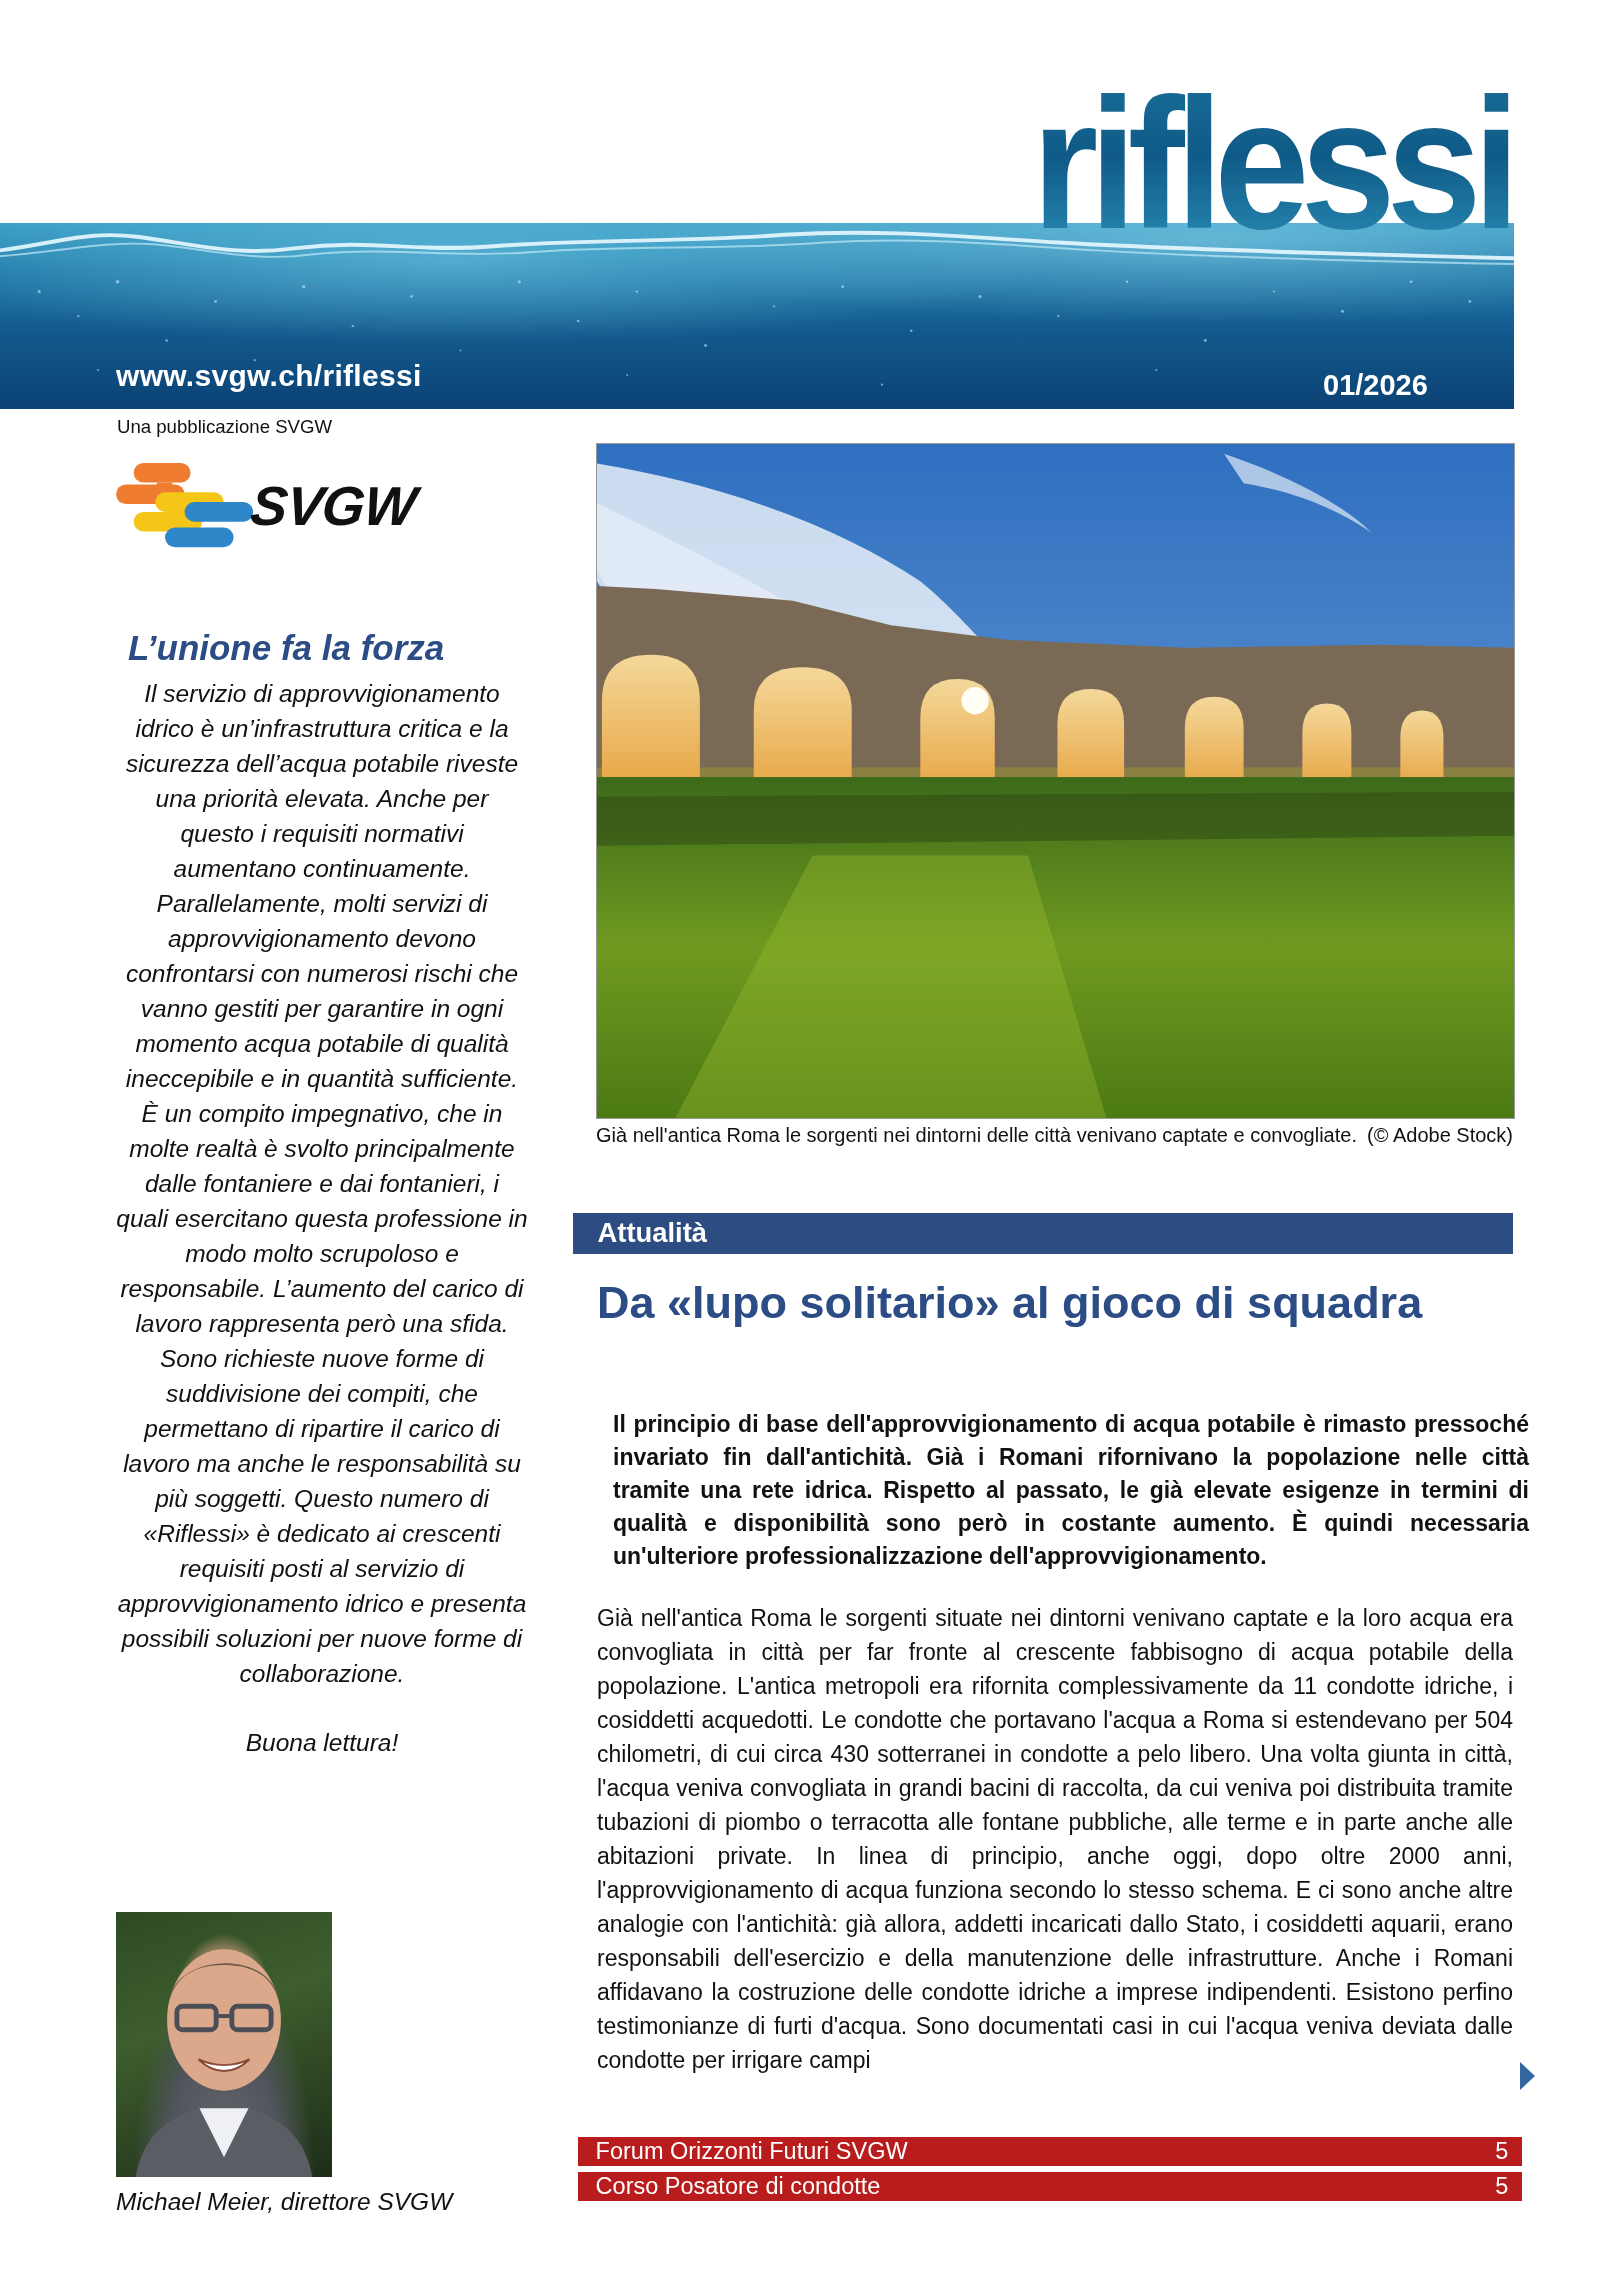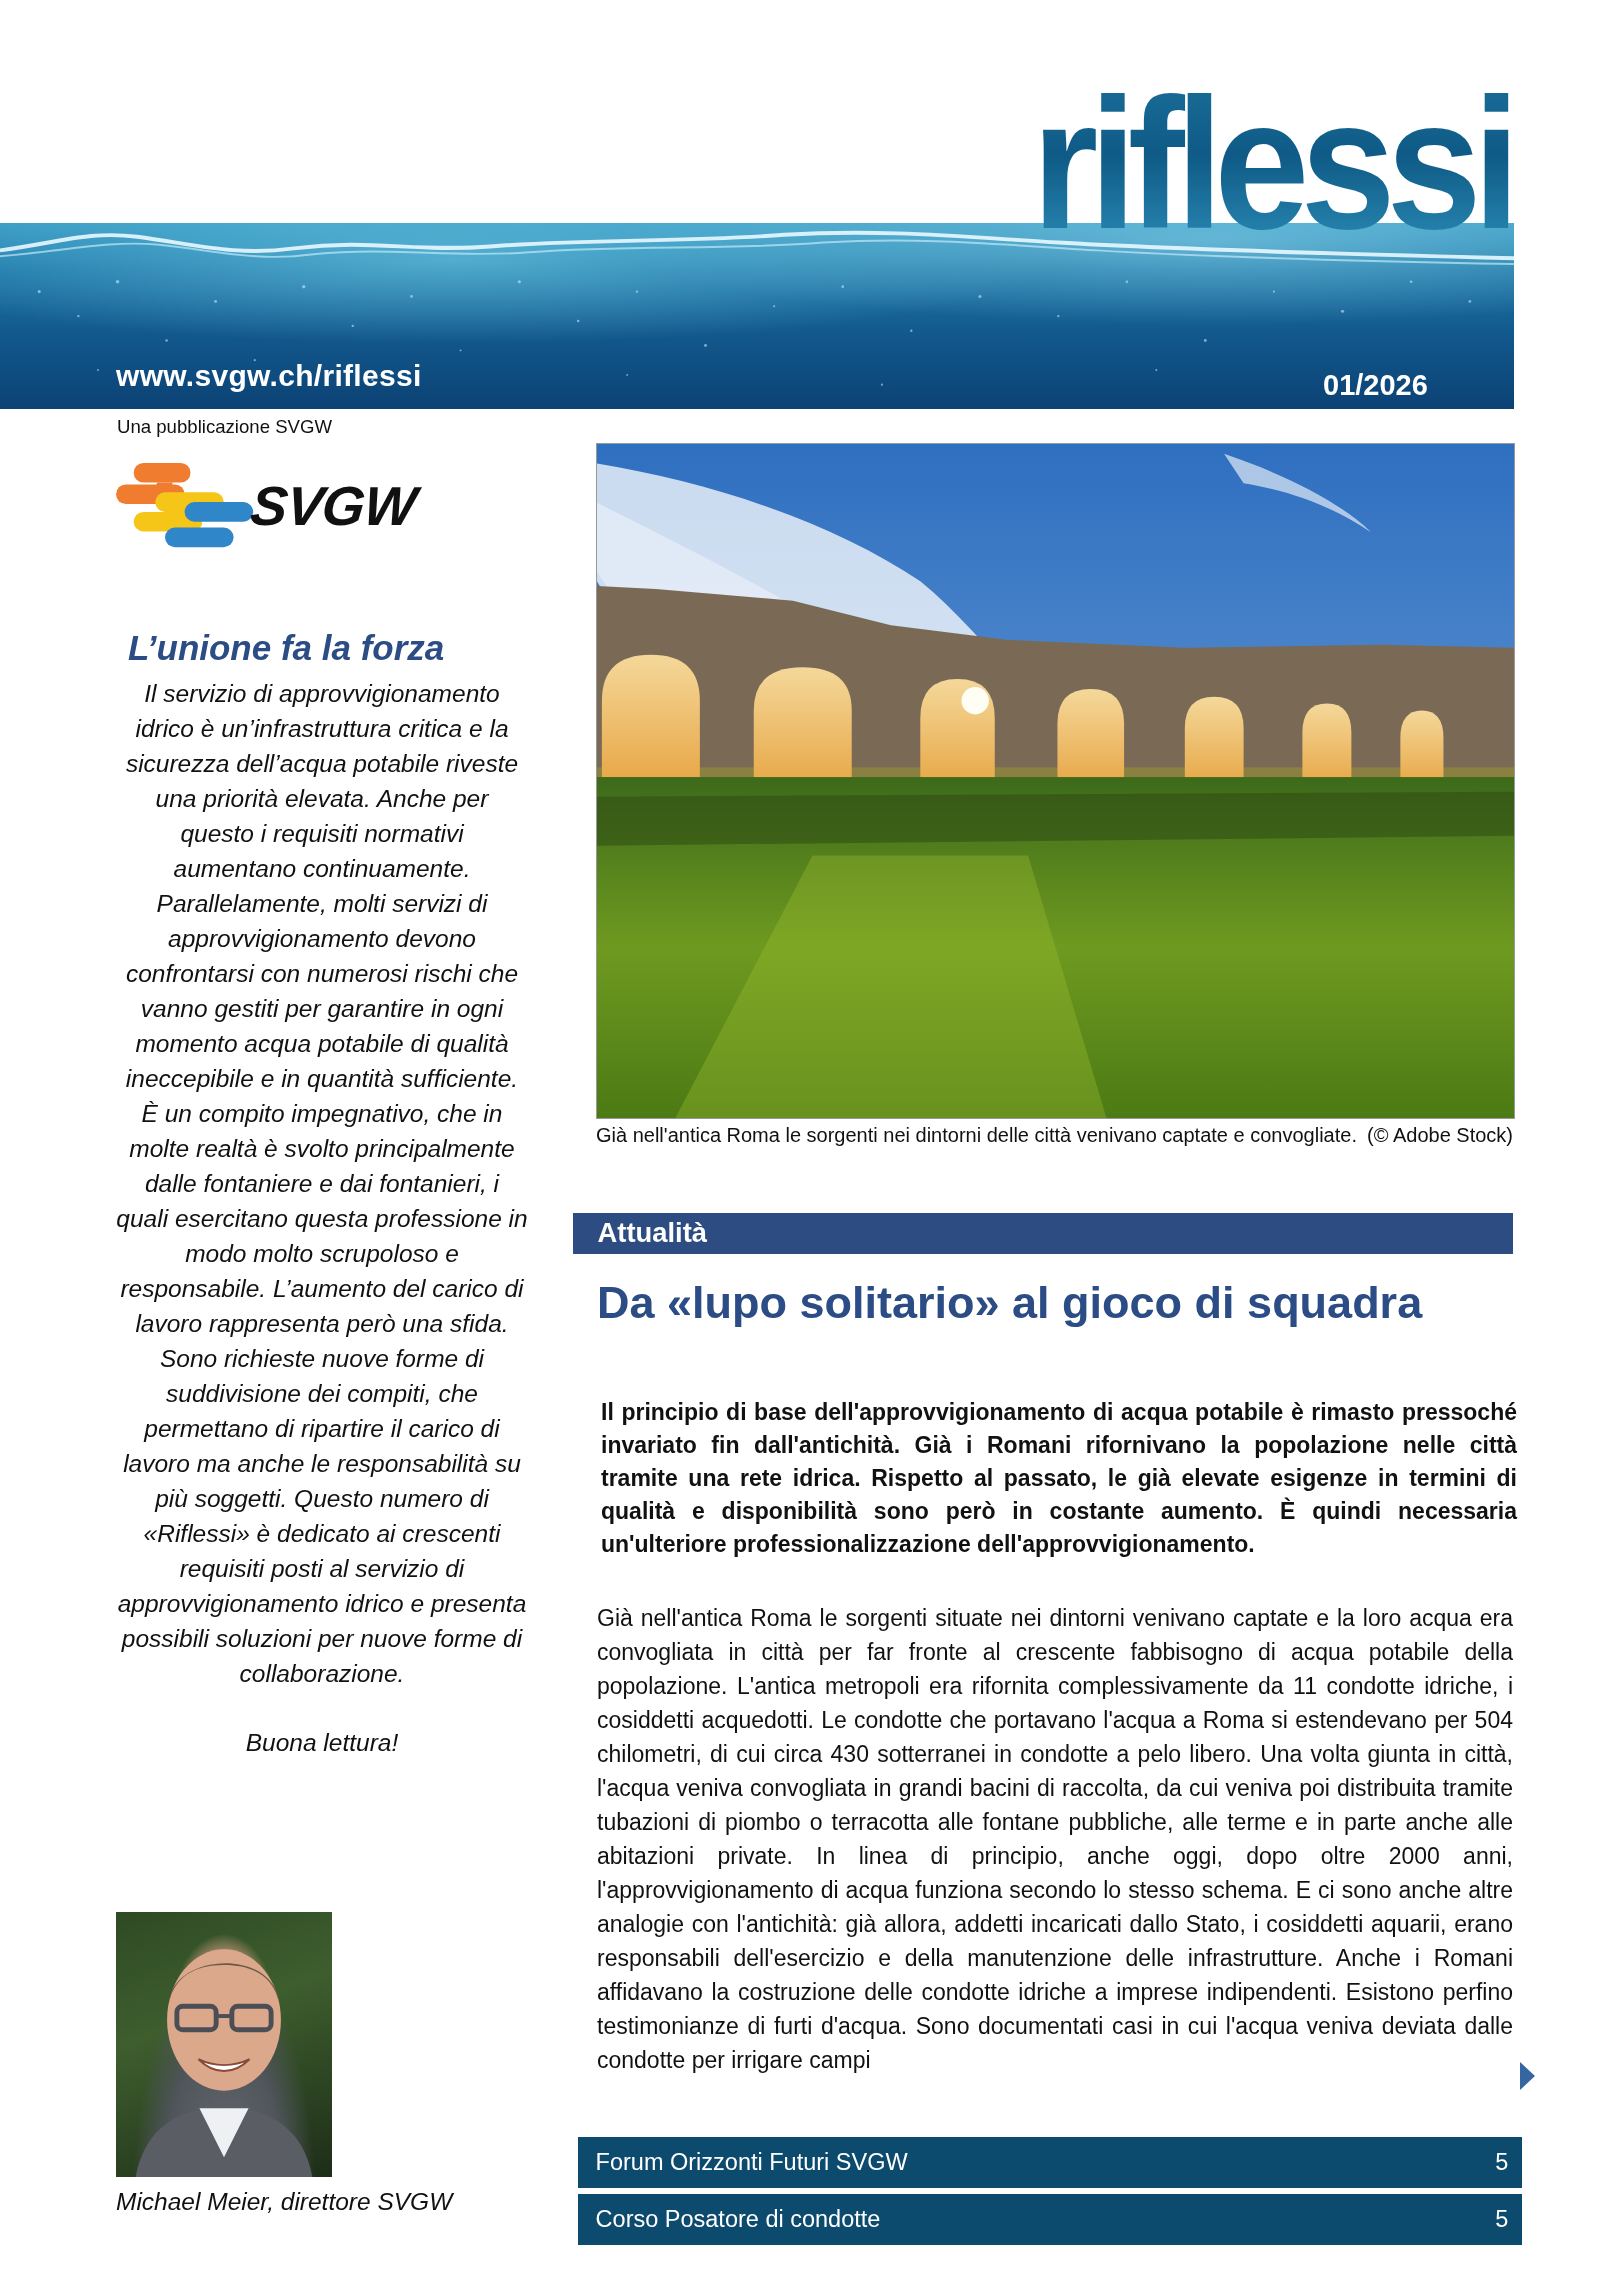--- a/index.html
+++ b/index.html
@@ -38,27 +38,27 @@
 
   
   .photo { position:absolute; left:596px; top:443px; width:917px; height:674px; overflow:hidden; border:1px solid #999; }
   .photo svg { display:block; width:100%; height:100%; }
   .photo-caption { position:absolute; left:596px; top:1124px; width:917px; font-size:20px; color:#111; display:flex; justify-content:space-between; }
 
   .section-bar { position:absolute; left:573px; top:1213px; width:940px; height:41px; background:#2d4c82; }
   .section-bar span { position:absolute; left:24.5px; top:3.9px; font-size:27.4px; font-weight:bold; color:#ffffff; }
 
   .headline { position:absolute; left:597px; top:1276px; width:912px; font-size:45px; line-height:53px; font-weight:bold; color:#2b4c84; margin:0; }
-  .lead { position:absolute; left:597px; top:1392px; width:916px; font-size:23px; line-height:33px; font-weight:bold; color:#111; text-align:justify; margin:4px; }
+  .lead { position:absolute; left:597px; top:1392px; width:916px; font-size:23px; line-height:33px; font-weight:bold; color:#111; text-align:justify; margin:16px; }
   .body-text { position:absolute; left:597px; top:1601px; width:916px; font-size:23px; line-height:34px; color:#111; text-align:justify; margin:0; }
 
   .next-arrow { position:absolute; left:1520px; top:2062px; width:0; height:0; border-top:14.7px solid transparent; border-bottom:14.7px solid transparent; border-left:15.7px solid #3566a0; }
 
   .toc { position:absolute; left:578px; top:2137px; width:944px; }
-  .toc-row { height:51px; background:#0c4a6e; margin-bottom:5.9px; display:flex; justify-content:space-between; align-items:center; padding:0 13.7px 0 17.6px; color:#ffffff; font-size:23.5px; }
+  .toc-row { height:29px; background:#b91c1c; margin-bottom:5.9px; display:flex; justify-content:space-between; align-items:center; padding:0 13.7px 0 17.6px; color:#ffffff; font-size:23.5px; }
 </style>
 </head>
 <body>
 
 <div class="banner">
   <svg class="foam" viewBox="0 0 1545 46" preserveAspectRatio="none">
     <path d="M0,28 C60,20 90,8 140,14 C200,22 240,34 300,26 C380,16 420,30 500,24 C600,16 700,20 800,12 C900,6 980,14 1080,20 C1180,26 1300,30 1545,36" stroke="#e8f8ff" stroke-width="4" fill="none" opacity="0.9"></path>
     <path d="M0,34 C70,28 110,18 160,22 C220,28 260,40 320,32 C400,24 460,36 540,30 C640,22 740,28 840,20 C940,14 1020,22 1120,28 C1220,34 1340,38 1545,42" stroke="#bfeaf8" stroke-width="2" fill="none" opacity="0.7"></path>
   </svg>
   <svg class="bubbles" viewBox="0 0 1545 190" preserveAspectRatio="none">

